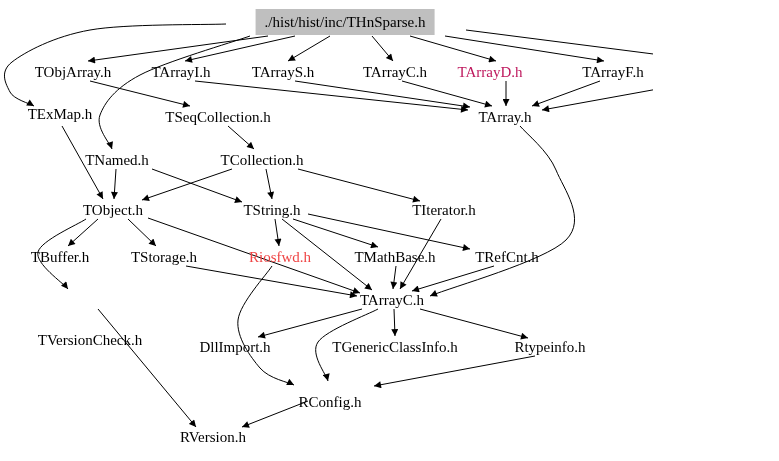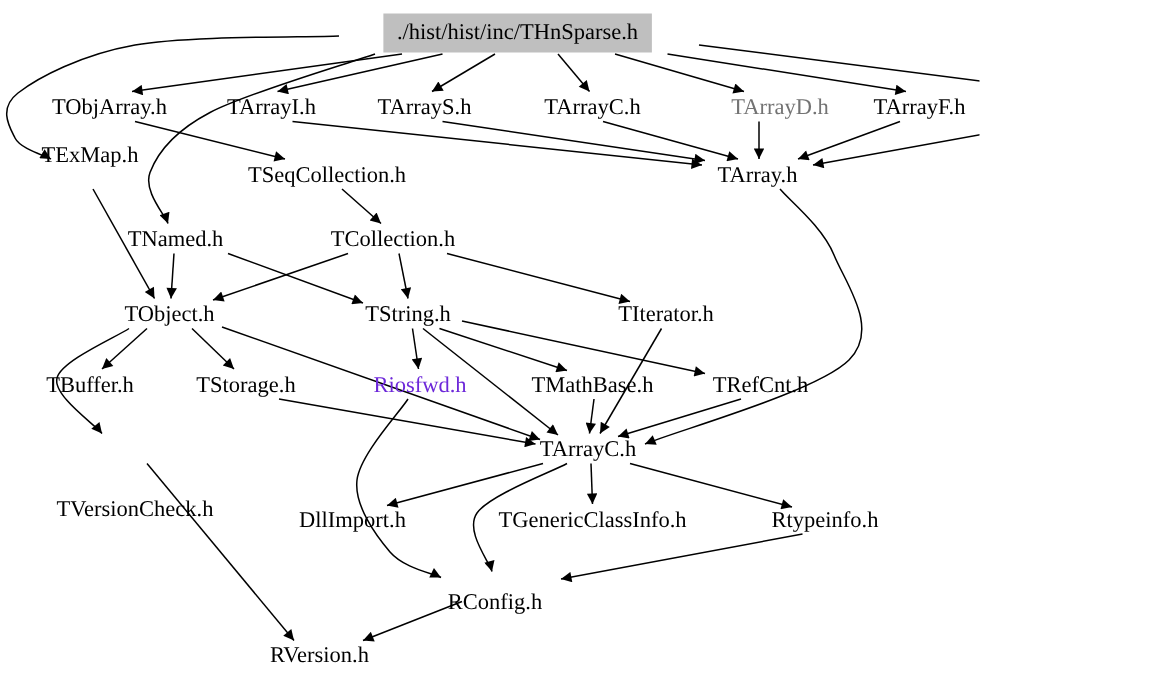--- a/index.html
+++ b/index.html
@@ -94,34 +94,34 @@
         <path d="M308,401 L242,427" class="edge" stroke="#000000" marker-end="url(#arrow)"></path>
         <path d="M98,309 L196,427" class="edge" stroke="#000000" marker-end="url(#arrow)"></path>
       </g>
   </svg>
   <div id="node-layer">
       <div class="node node-title" style="left: 345px; top: 22px; color: rgb(0, 0, 0); background: rgb(191, 191, 191);">./hist/hist/inc/THnSparse.h</div>
       <div class="node" style="left: 73px; top: 72px; color: rgb(0, 0, 0);">TObjArray.h</div>
       <div class="node" style="left: 181px; top: 72px; color: rgb(0, 0, 0);">TArrayI.h</div>
       <div class="node" style="left: 283px; top: 72px; color: rgb(0, 0, 0);">TArrayS.h</div>
       <div class="node" style="left: 395px; top: 72px; color: rgb(0, 0, 0);">TArrayC.h</div>
-      <div class="node" style="left: 520px; top: 72px; color: #737373;">TArrayD.h</div>
+      <div class="node" style="left: 490px; top: 72px; color: #be185d;">TArrayD.h</div>
       <div class="node" style="left: 613px; top: 72px; color: rgb(0, 0, 0); text-align: center;">TArrayF.h</div>
       <div class="node" style="left: 718px; top: 72px; color: rgb(0, 0, 0);">TArrayL.h</div>
-      <div class="node" style="left: 60px; top: 104px; color: rgb(0, 0, 0);">TExMap.h</div>
+      <div class="node" style="left: 60px; top: 114px; color: rgb(0, 0, 0);">TExMap.h</div>
       <div class="node" style="left: 218px; top: 117px; color: rgb(0, 0, 0);">TSeqCollection.h</div>
       <div class="node" style="left: 505px; top: 117px; color: rgb(0, 0, 0);">TArray.h</div>
       <div class="node" style="left: 117px; top: 160px; color: rgb(0, 0, 0);">TNamed.h</div>
       <div class="node" style="left: 262px; top: 160px; color: rgb(0, 0, 0);">TCollection.h</div>
       <div class="node" style="left: 113px; top: 210px; color: rgb(0, 0, 0);">TObject.h</div>
       <div class="node" style="left: 272px; top: 210px; color: rgb(0, 0, 0);">TString.h</div>
       <div class="node" style="left: 444px; top: 210px; color: rgb(0, 0, 0);">TIterator.h</div>
       <div class="node" style="left: 60px; top: 257px; color: rgb(0, 0, 0);">TBuffer.h</div>
       <div class="node" style="left: 164px; top: 257px; color: rgb(0, 0, 0);">TStorage.h</div>
-      <div class="node" style="left: 280px; top: 257px; color: #6d28d9;">Riosfwd.h</div>
+      <div class="node" style="left: 280px; top: 257px; color: #ef4444;">Riosfwd.h</div>
       <div class="node" style="left: 395px; top: 257px; color: rgb(0, 0, 0);">TMathBase.h</div>
       <div class="node" style="left: 507px; top: 257px; color: rgb(0, 0, 0);">TRefCnt.h</div>
       <div class="node" style="left: 90px; top: 300px; color: rgb(0, 0, 0); margin-top: 40px;">TVersionCheck.h</div>
       <div class="node" style="left: 392px; top: 300px; color: rgb(0, 0, 0);">TArrayC.h</div>
       <div class="node" style="left: 235px; top: 347px; color: rgb(0, 0, 0);">DllImport.h</div>
       <div class="node" style="left: 395px; top: 347px; color: rgb(0, 0, 0);">TGenericClassInfo.h</div>
       <div class="node" style="left: 550px; top: 347px; color: rgb(0, 0, 0);">Rtypeinfo.h</div>
       <div class="node" style="left: 330px; top: 392px; color: rgb(0, 0, 0); margin-top: 10px;">RConfig.h</div>
       <div class="node" style="left: 213px; top: 437px; color: rgb(0, 0, 0);">RVersion.h</div>
     </div>

